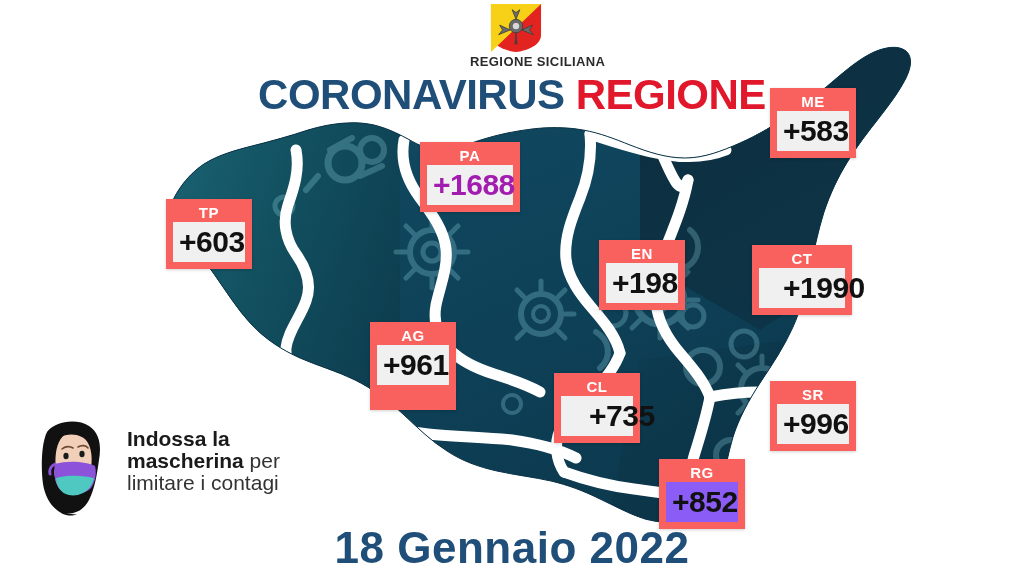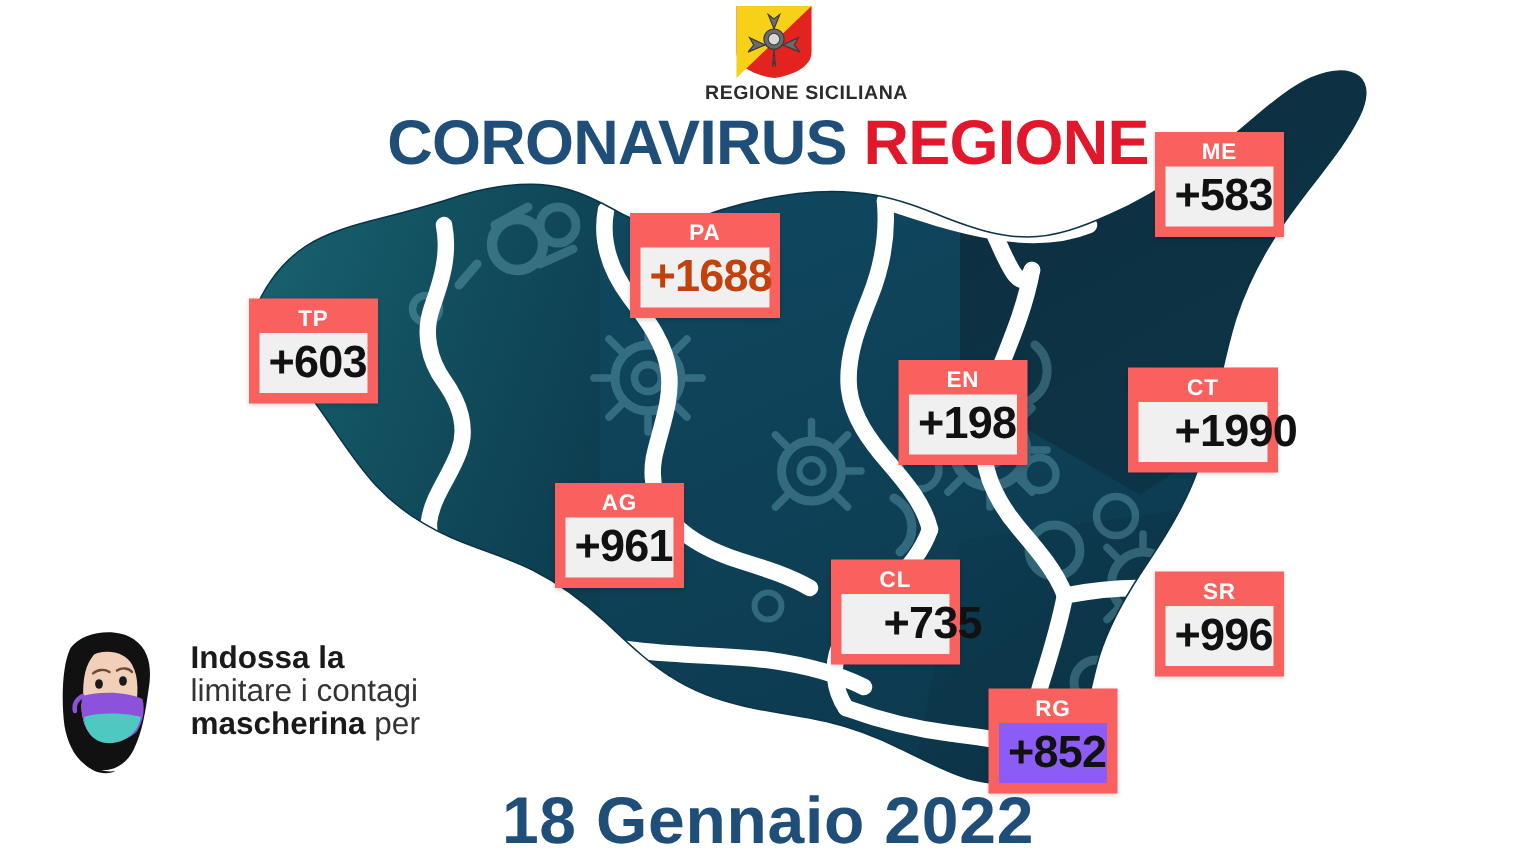--- a/index.html
+++ b/index.html
@@ -340,35 +340,35 @@
   <span class="w2">REGIONE</span>
 </div>
 
 <div id="stat-boxes">
     <div class="stat-box" style="left: 166px; top: 199px; width: 86px; height: 70px; background: rgb(249, 97, 94);">
       <div class="stat-code">TP</div>
       <div class="stat-value" style="background: rgb(240, 240, 240); color: rgb(17, 17, 17);">+603</div>
     </div>
     <div class="stat-box" style="left: 420px; top: 142px; width: 100px; height: 70px; background: rgb(249, 97, 94);">
       <div class="stat-code">PA</div>
-      <div class="stat-value" style="background: rgb(240, 240, 240); color: #c2410c;">+1688</div>
+      <div class="stat-value" style="background: rgb(240, 240, 240); color: #a21caf;">+1688</div>
     </div>
     <div class="stat-box" style="left: 770px; top: 88px; width: 86px; height: 70px; background: rgb(249, 97, 94);">
       <div class="stat-code">ME</div>
       <div class="stat-value" style="background: rgb(240, 240, 240); color: rgb(17, 17, 17);">+583</div>
     </div>
     <div class="stat-box" style="left: 599px; top: 240px; width: 86px; height: 70px; background: rgb(249, 97, 94);">
       <div class="stat-code">EN</div>
       <div class="stat-value" style="background: rgb(240, 240, 240); color: rgb(17, 17, 17);">+198</div>
     </div>
     <div class="stat-box" style="left: 752px; top: 245px; width: 100px; height: 70px; background: rgb(249, 97, 94);">
       <div class="stat-code">CT</div>
       <div class="stat-value" style="background: rgb(240, 240, 240); color: rgb(17, 17, 17); padding-left: 24px;">+1990</div>
     </div>
-    <div class="stat-box" style="left: 370px; top: 322px; width: 86px; height: 70px; background: rgb(249, 97, 94);">
+    <div class="stat-box" style="left: 370px; top: 322px; width: 86px; height: 88px; background: rgb(249, 97, 94);">
       <div class="stat-code">AG</div>
       <div class="stat-value" style="background: rgb(240, 240, 240); color: rgb(17, 17, 17);">+961</div>
     </div>
     <div class="stat-box" style="left: 554px; top: 373px; width: 86px; height: 70px; background: rgb(249, 97, 94);">
       <div class="stat-code">CL</div>
       <div class="stat-value" style="background: rgb(240, 240, 240); color: rgb(17, 17, 17); padding-left: 28px;">+735</div>
     </div>
     <div class="stat-box" style="left: 770px; top: 381px; width: 86px; height: 70px; background: rgb(249, 97, 94);">
       <div class="stat-code">SR</div>
       <div class="stat-value" style="background: rgb(240, 240, 240); color: rgb(17, 17, 17);">+996</div>
@@ -394,18 +394,18 @@
     <path d="M37,31 C40,28 45,28 48,30" stroke="#6b4a33" stroke-width="1.6" fill="none" stroke-linecap="round"></path>
     <path d="M53,29 C56,27 61,27 63,30" stroke="#6b4a33" stroke-width="1.6" fill="none" stroke-linecap="round"></path>
     <path d="M30,46 C44,42 62,44 70,48 C72,56 70,64 66,70 C58,78 42,78 34,70
              C30,64 28,54 30,46 Z" fill="#8c52d9"></path>
     <path d="M31,60 C44,56 62,58 69,60 C68,66 64,72 58,75 C48,80 38,77 34,70
              C32,67 31,63 31,60 Z" fill="#4ec8c0"></path>
     <path d="M30,46 C26,48 24,52 25,56" stroke="#8c52d9" stroke-width="3" fill="none" stroke-linecap="round"></path>
   </svg>
   <div id="mask-text">
     <div><span class="b">Indossa la</span></div>
+    <div><span class="b">mascherina</span><span class="n"> per</span></div>
     <div><span class="n">limitare i contagi</span></div>
-    <div><span class="b">mascherina</span><span class="n"> per</span></div>
   </div>
 </div>
 
 <div id="date-label">18 Gennaio 2022</div>
 
 </body></html>

